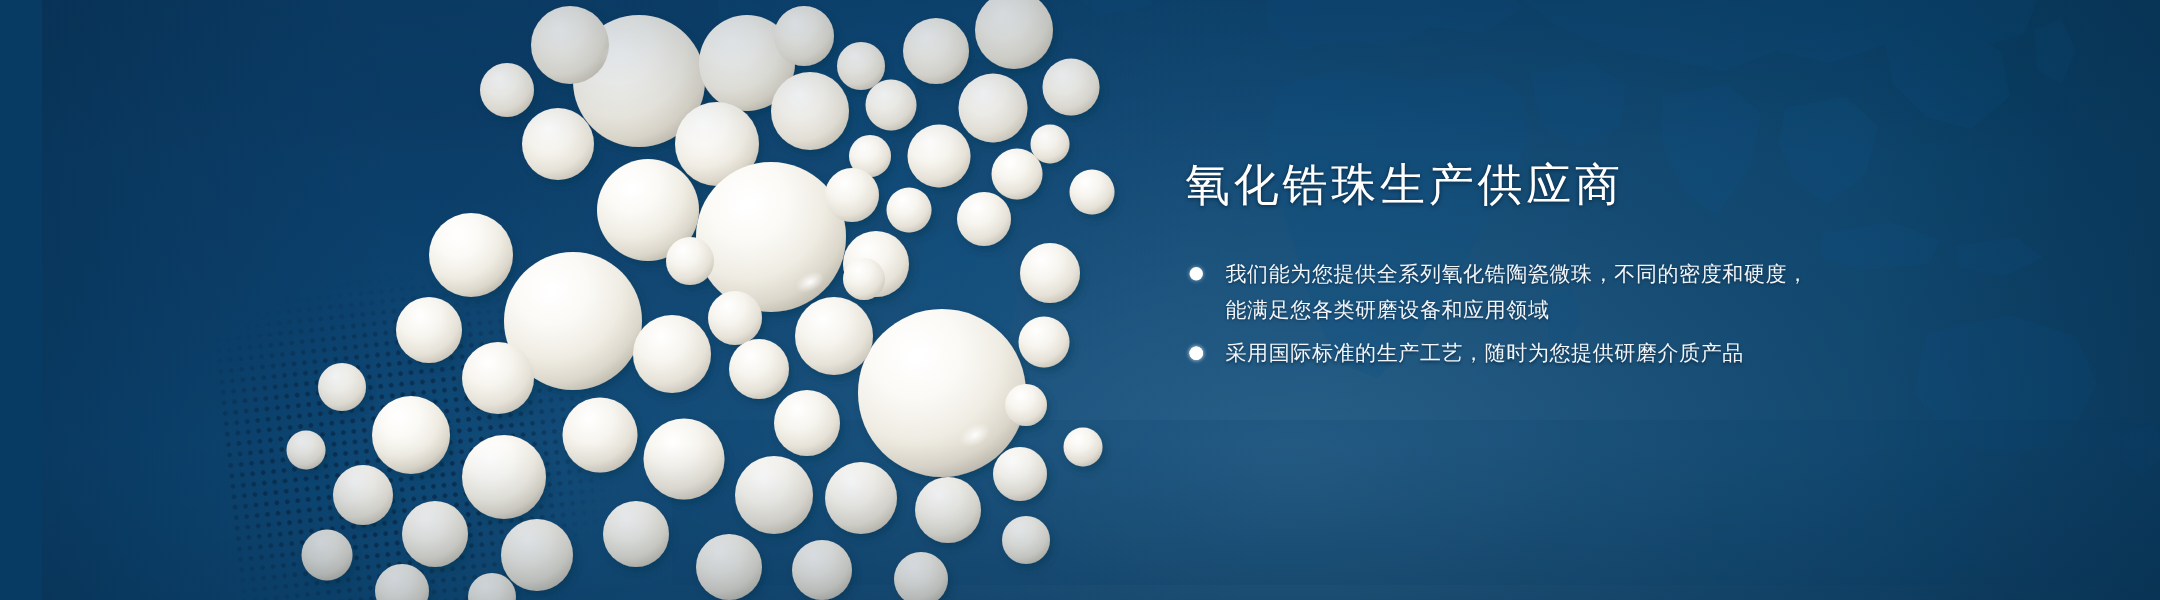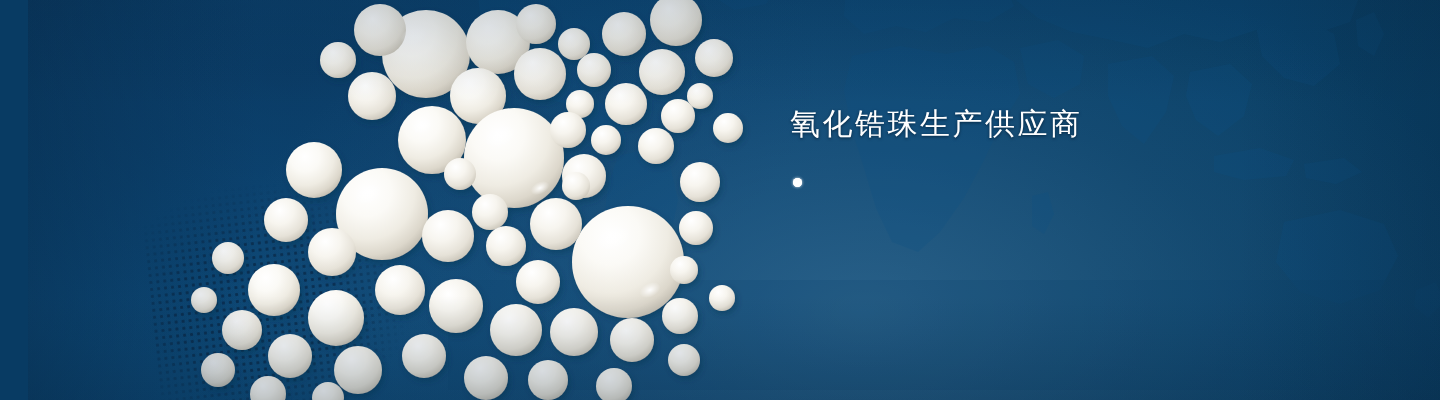--- a/index.html
+++ b/index.html
@@ -272,25 +272,31 @@
   </div>
 
   <div class="bg-vignette"></div>
 
   <div class="copy">
 
     <h1 class="headline">氧化锆珠生产供应商</h1>
 
     <ul class="bullets">
 
+      <li class="bullet">
+        <span class="dot"></span>
+        <span>我们能为您提供全系列氧化锆陶瓷微珠，不同的密度和硬度，</span>
+        <span class="line2">能满足您各类研磨设备和应用领域</span>
+      </li>
 
       <li class="bullet">
         <span class="dot"></span>
       </li>
 
       <li class="bullet">
         <span class="dot"></span>
+        <span>采用国际标准的生产工艺，随时为您提供研磨介质产品</span>
       </li>
 
     </ul>
   </div>
 
 </div>
 
 </body></html>

